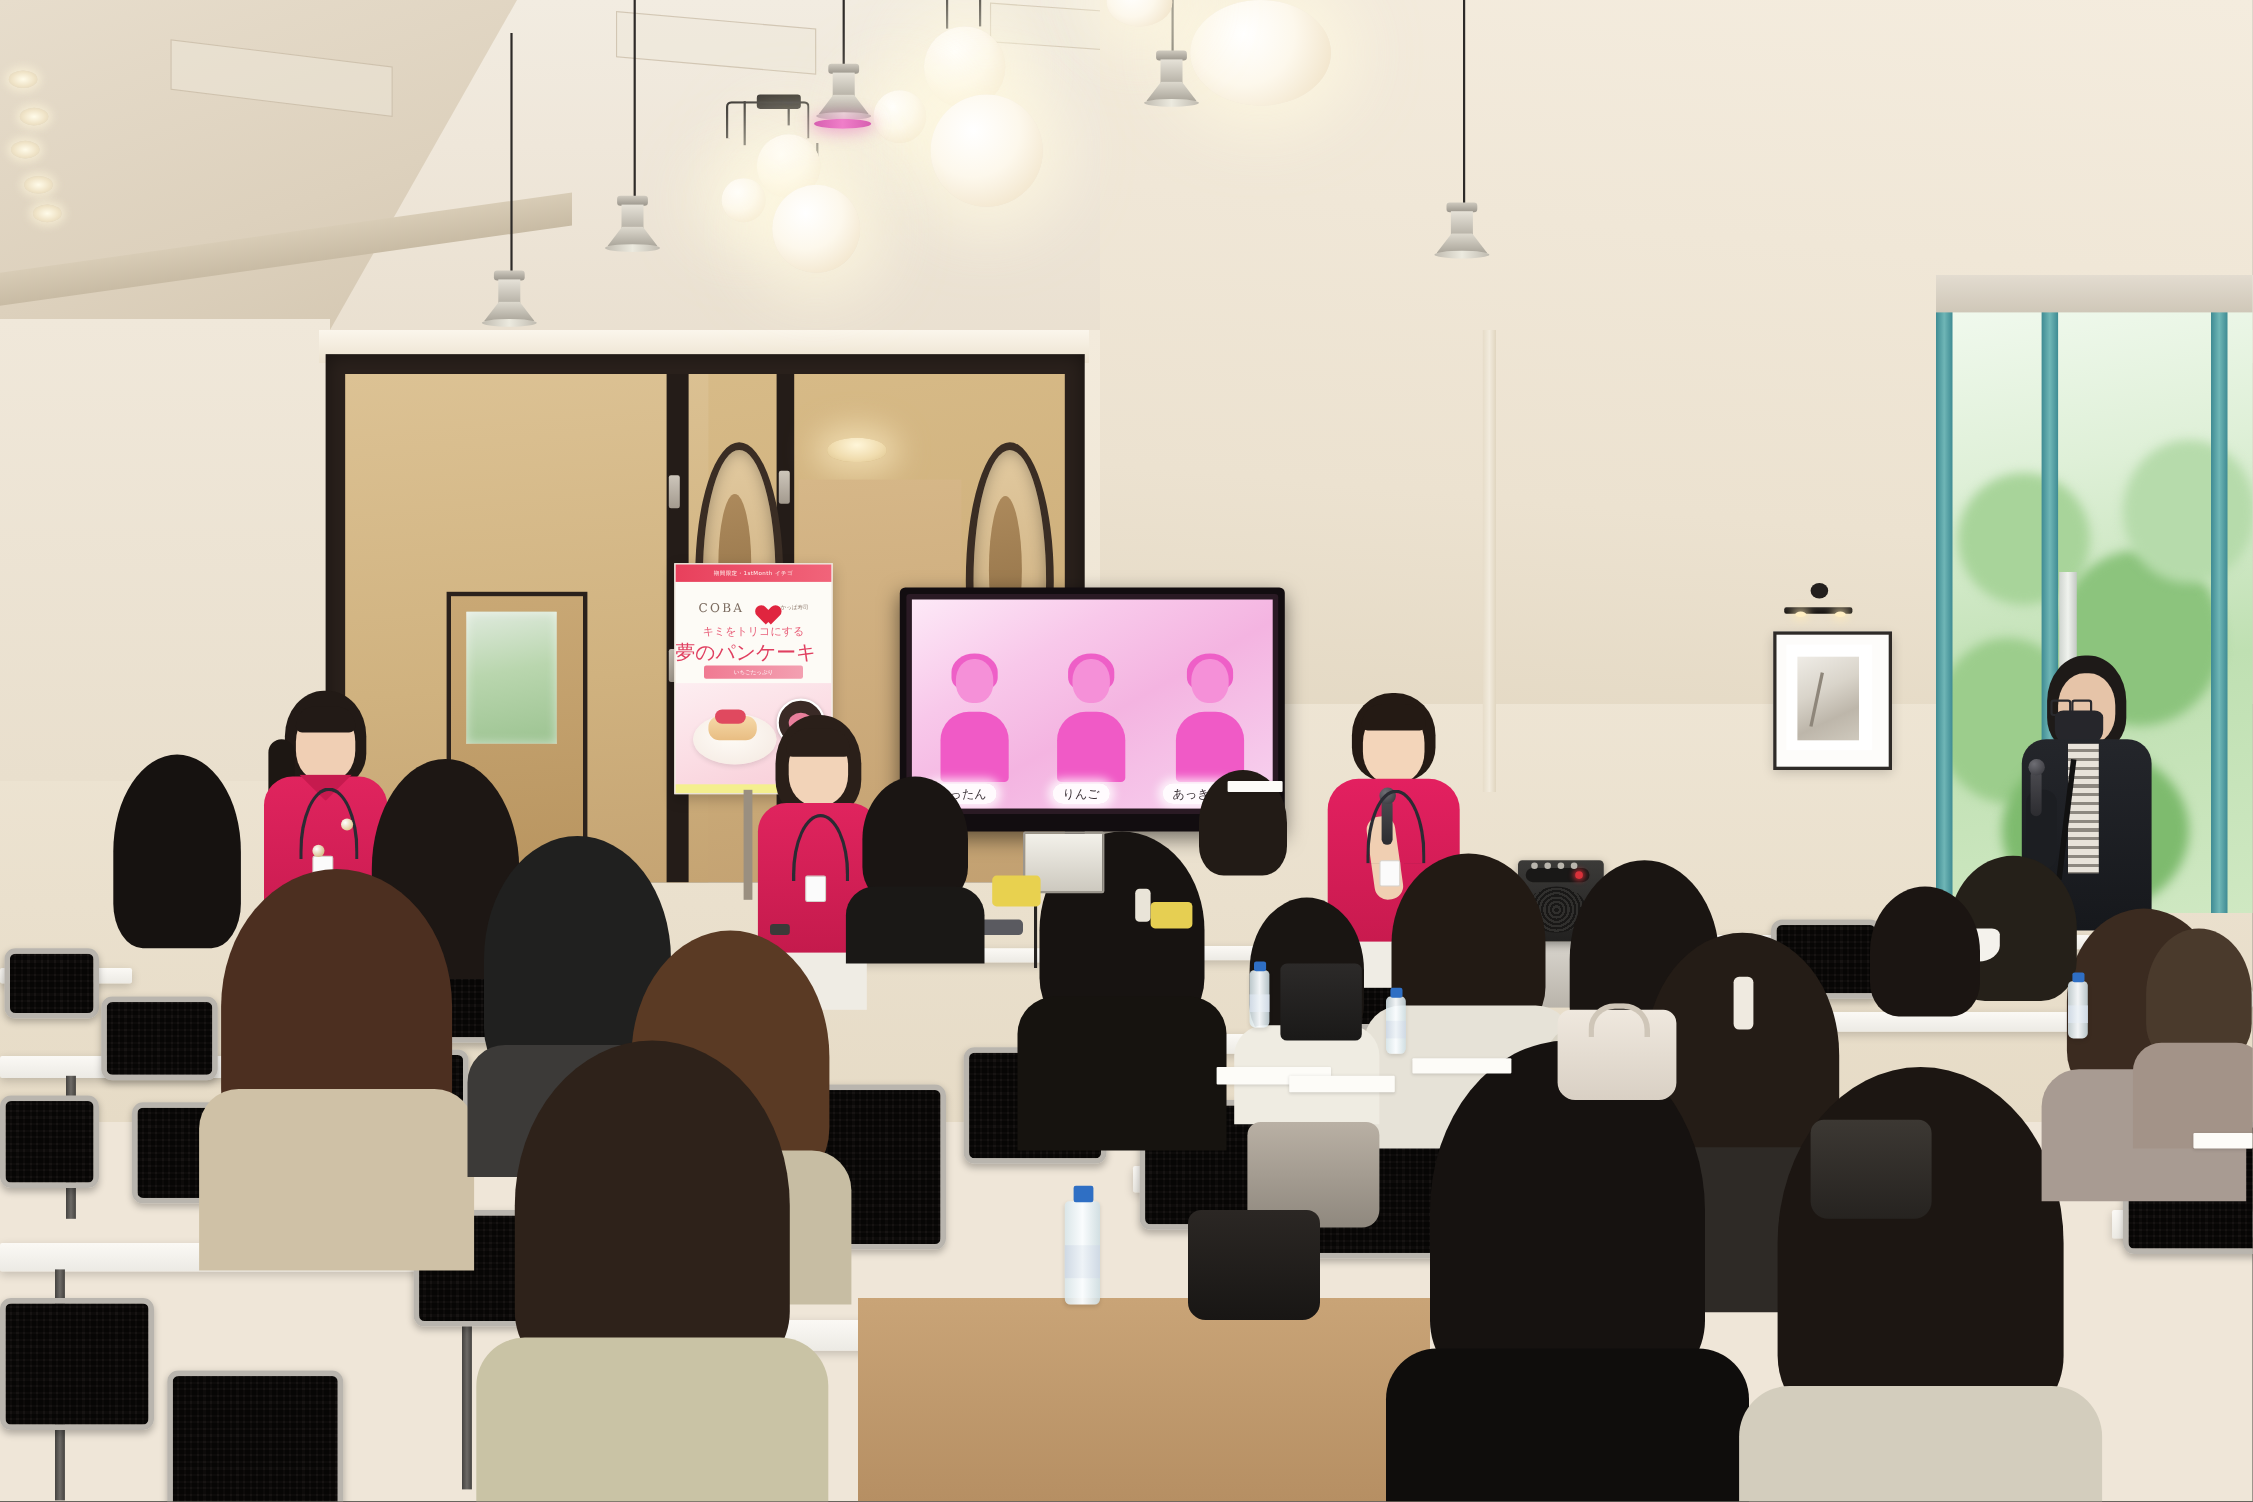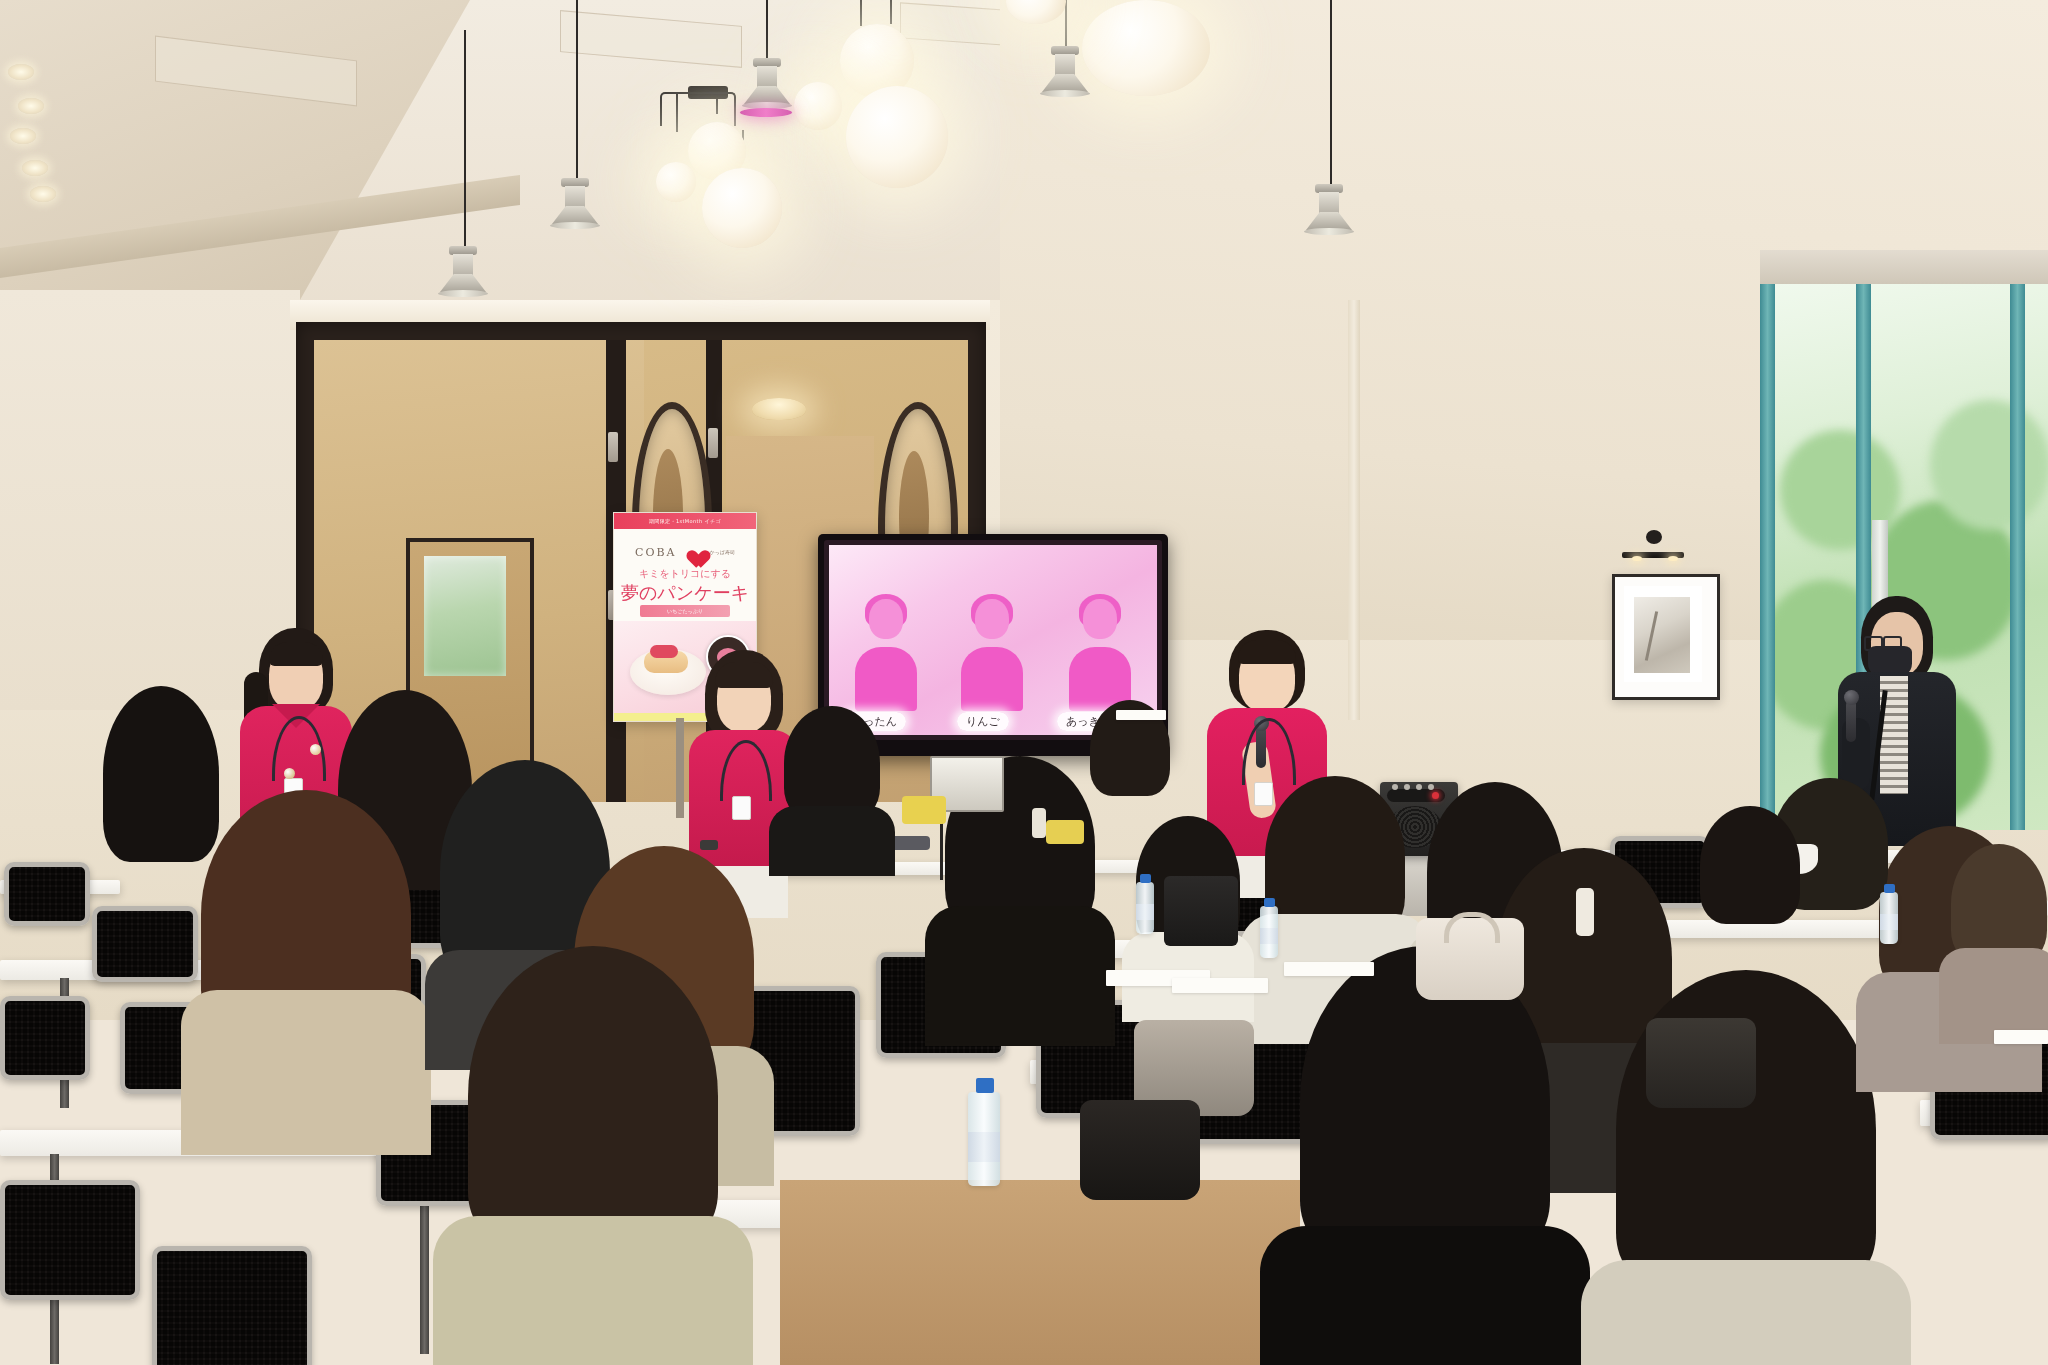--- a/index.html
+++ b/index.html
@@ -107,21 +107,21 @@
   .poster-brand{font-size:11px;color:#7a6a5e;letter-spacing:2px;
     font-family:"DejaVu Serif",serif;}
   .heart{width:21px;height:19px;position:relative;}
   .heart:before,.heart:after{content:"";position:absolute;top:0;width:11px;
     height:17px;border-radius:11px 11px 0 0;background:#e0253f;}
   .heart:before{left:10px;transform:rotate(45deg);transform-origin:0 100%;}
   .heart:after{left:10px;transform:rotate(-45deg);transform-origin:100% 100%;}
   .poster-sub{font-size:5px;color:#8a7668;font-family:"DejaVu Sans",sans-serif;}
   .poster-line1{position:absolute;left:0;top:54px;width:100%;text-align:center;
     font-size:10px;color:#e8607a;font-family:"DejaVu Sans",sans-serif;}
-  .poster-line2{position:absolute;left:0;top:68px;width:100%;text-align:center;
+  .poster-line2{position:absolute;left:0;top:68px;width:100%;
     font-size:18px;color:#e03f60;font-family:Liberation Sans, sans-serif;}
   .poster-ribbon{position:absolute;left:26px;top:92px;width:90px;height:12px;
     border-radius:2px;background:linear-gradient(90deg,#f07a92,#f3a0b1);
     display:flex;align-items:center;justify-content:center;}
   .poster-ribbon span{font-size:5px;color:#fff;font-family:"DejaVu Sans",sans-serif;}
   .poster-photo{position:absolute;left:0;top:108px;width:100%;height:100px;
     background:linear-gradient(160deg,#fdeef1 0%,#fbdde4 50%,#f7cbd6 100%);}
   .pan-plate{position:absolute;left:16px;top:28px;width:76px;height:46px;
     border-radius:50%;background:radial-gradient(ellipse at 45% 40%,#fffdf8,#f3e7df);
     box-shadow:0 2px 5px rgba(0,0,0,.1);}

